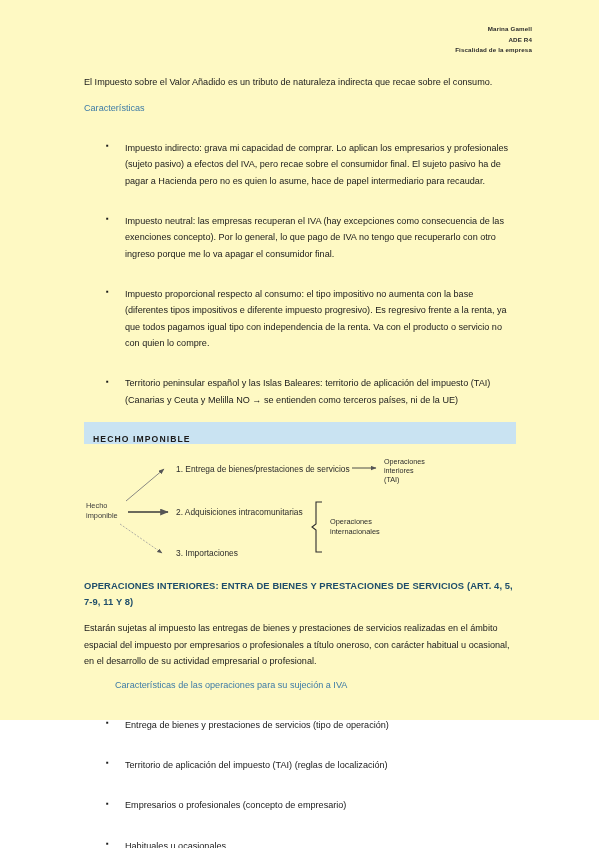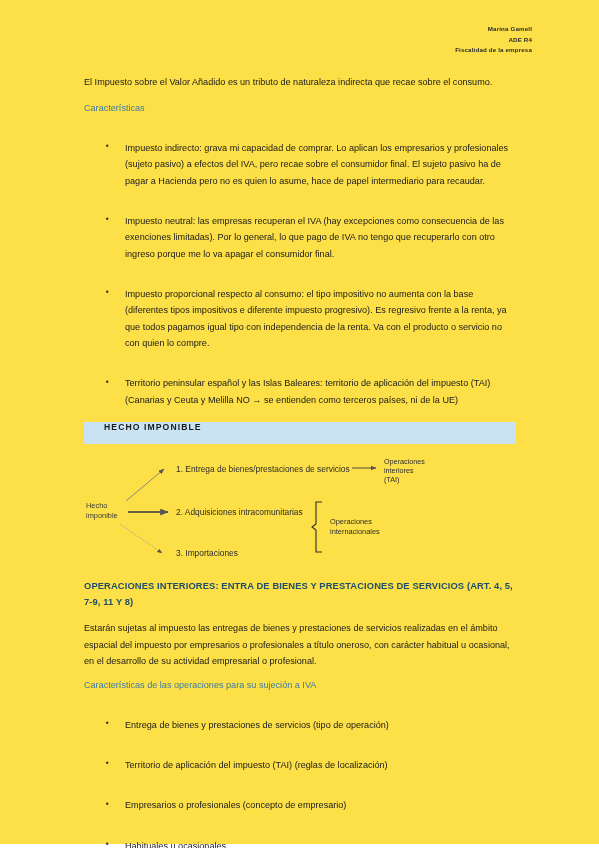--- a/index.html
+++ b/index.html
@@ -11,22 +11,22 @@
     width: 599px;
     height: 848px;
     font-family: "Liberation Sans", sans-serif;
     color: #1a1a1a;
     overflow: hidden;
     position: relative;
   }
   .page {
     position: relative;
     width: 599px;
-    height: 844px;
-    background: #fde047;
+    height: 720px;
+    background: #fef9c3;
     box-sizing: border-box;
     padding: 0;
   }
   .header-block {
     position: absolute;
     top: 24px;
     right: 67px;
     text-align: right;
     font-size: 6.2px;
     line-height: 1.72;
@@ -49,20 +49,21 @@
   }
   h2.section-heading {
     font-size: 9.1px;
     color: #3d7ba6;
     font-weight: normal;
     margin: 12px 0 6px 0;
     line-height: 1.5;
   }
   h2.section-heading.tight {
     margin-top: 10px;
+    margin-left: 31px;
   }
   ul.bullets {
     list-style: none;
     margin: 0 0 2px 0;
     padding: 0;
   }
   ul.bullets > li {
     position: relative;
     padding-left: 41px;
     font-size: 9.1px;
@@ -80,22 +81,22 @@
     color: #1a1a1a;
   }
   ul.bullets.compact > li {
     margin-bottom: 1.5px;
   }
   .banner {
     margin: 14px 0 0 0;
     background: #c9e3f2;
     height: 22px;
     display: flex;
-    align-items: flex-start;
-    padding-left: 20px;
+    align-items: flex-end;
+    padding-left: 9px;
     box-sizing: border-box;
   }
   .banner-label {
     font-size: 8.6px;
     font-weight: bold;
     letter-spacing: 1.1px;
     color: #1a1a1a;
   }
   .diagram-wrap {
     margin: 12px 0 0 0;
@@ -128,21 +129,21 @@
   </div>
 
   <div class="content">
 
     <p class="body-text">El Impuesto sobre el Valor Añadido es un tributo de naturaleza indirecta que recae sobre el consumo.</p>
 
     <h2 class="section-heading">Características</h2>
 
     <ul class="bullets">
       <li>Impuesto indirecto: grava mi capacidad de comprar. Lo aplican los empresarios y profesionales (sujeto pasivo) a efectos del IVA, pero recae sobre el consumidor final. El sujeto pasivo ha de pagar a Hacienda pero no es quien lo asume, hace de papel intermediario para recaudar.</li>
-      <li>Impuesto neutral: las empresas recuperan el IVA (hay excepciones como consecuencia de las exenciones limitadas). Por lo general, lo que pago de IVA no tengo que recuperarlo con otro ingreso porque me lo va  apagar el consumidor final.</li>
+      <li>Impuesto neutral: las empresas recuperan el IVA (hay excepciones como consecuencia de las exenciones concepto). Por lo general, lo que pago de IVA no tengo que recuperarlo con otro ingreso porque me lo va  apagar el consumidor final.</li>
       <li>Impuesto proporcional respecto al consumo: el tipo impositivo no aumenta con la base (diferentes tipos impositivos e diferente impuesto progresivo). Es regresivo frente a la renta, ya que todos pagamos igual tipo con independencia de la renta. Va con el producto o servicio no con quien lo compre.</li>
     </ul>
 
 
     <ul class="bullets">
       <li>Territorio peninsular español y las Islas Baleares: territorio de aplicación del impuesto (TAI) (Canarias y Ceuta y Melilla NO → se entienden como terceros países, ni de la UE)</li>
     </ul>
 
     <div class="banner">
       <span class="banner-label">HECHO IMPONIBLE</span>

